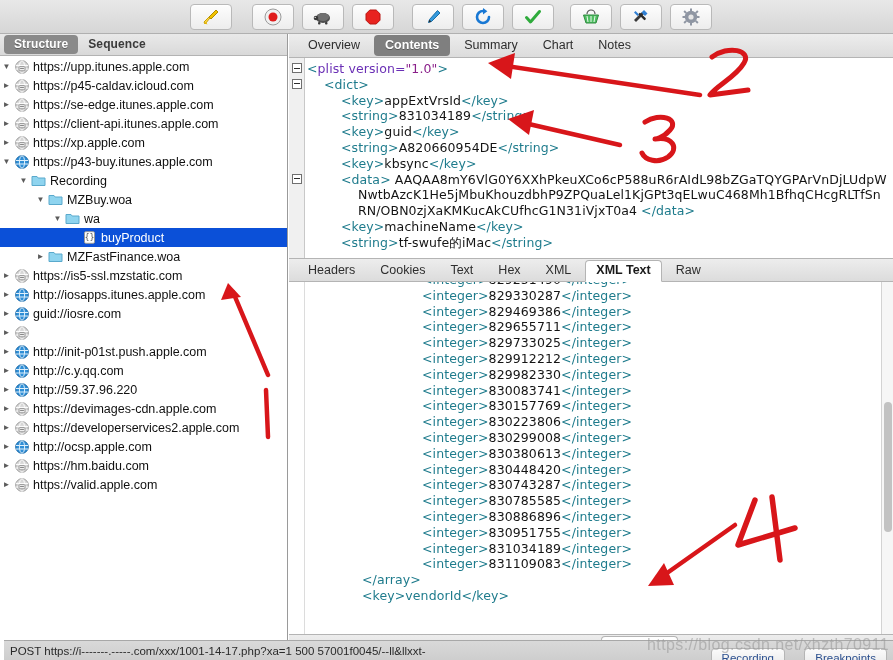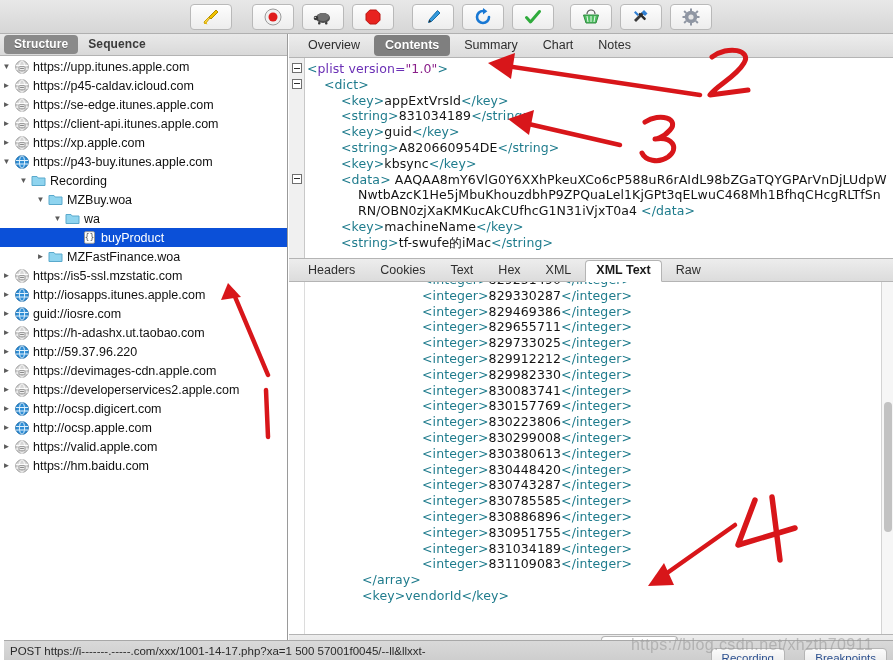--- a/index.html
+++ b/index.html
@@ -186,21 +186,21 @@
     padding: 0 10px;
   }
 
   
   .anno {
     position: absolute; left: 0; top: 0;
     width: 893px; height: 660px;
     pointer-events: none;
   }
   .watermark {
-    position: absolute; right: 20px; top: 636px;
+    position: absolute; right: 4px; top: 636px;
     font-size: 16px; color: rgba(150,150,150,.55);
     font-family: "Liberation Sans", sans-serif;
     letter-spacing: .4px;
     white-space: nowrap;
   }
 </style>
 </head>
 <body>
 
 <div id="app">
@@ -497,113 +497,124 @@
           <span class="twisty closed"></span>
           <span class="row-ico">
             <svg width="14" height="14" viewBox="0 0 14 14">
               <circle cx="7" cy="7" r="6.3" fill="#d6d6d6" stroke="#9b9b9b" stroke-width="1"></circle>
               <ellipse cx="7" cy="7" rx="2.6" ry="6.2" fill="none" stroke="#ffffff" stroke-width="1"></ellipse>
               <path d="M1 5.4 H13 M1 9 H13" stroke="#ffffff" stroke-width="1"></path>
               <rect x="4" y="6.6" width="6" height="4.2" rx=".8" fill="#efefef" stroke="#8d8d8d" stroke-width=".9"></rect>
               <rect x="5.1" y="8.1" width="3.8" height=".9" fill="#7c7c7c"></rect>
             </svg>
           </span>
-          <span class="row-label">https://h-adashx.ut.taobao.com</span>
         </div>
         <div class="tree-row">
           <span style="width: 0px; min-width: 0px;"></span>
           <span class="twisty closed"></span>
           <span class="row-ico">
             <svg width="14" height="14" viewBox="0 0 14 14">
               <circle cx="7" cy="7" r="6.3" fill="#2f8ed6" stroke="#1b6aa8" stroke-width="1"></circle>
               <ellipse cx="7" cy="7" rx="2.6" ry="6.2" fill="none" stroke="#dff0fb" stroke-width="1"></ellipse>
               <path d="M1 5.5 H13 M1 9 H13" stroke="#dff0fb" stroke-width="1"></path>
             </svg>
           </span>
-          <span class="row-label">http://59.37.96.220</span>
-        </div>
-        <div class="tree-row">
-          <span style="width: 0px; min-width: 0px;"></span>
-          <span class="twisty closed"></span>
-          <span class="row-ico">
-            <svg width="14" height="14" viewBox="0 0 14 14">
-              <circle cx="7" cy="7" r="6.3" fill="#d6d6d6" stroke="#9b9b9b" stroke-width="1"></circle>
-              <ellipse cx="7" cy="7" rx="2.6" ry="6.2" fill="none" stroke="#ffffff" stroke-width="1"></ellipse>
-              <path d="M1 5.4 H13 M1 9 H13" stroke="#ffffff" stroke-width="1"></path>
-              <rect x="4" y="6.6" width="6" height="4.2" rx=".8" fill="#efefef" stroke="#8d8d8d" stroke-width=".9"></rect>
-              <rect x="5.1" y="8.1" width="3.8" height=".9" fill="#7c7c7c"></rect>
-            </svg>
-          </span>
-          <span class="row-label">https://devimages-cdn.apple.com</span>
-        </div>
-        <div class="tree-row">
-          <span style="width: 0px; min-width: 0px;"></span>
-          <span class="twisty closed"></span>
-          <span class="row-ico">
-            <svg width="14" height="14" viewBox="0 0 14 14">
-              <circle cx="7" cy="7" r="6.3" fill="#d6d6d6" stroke="#9b9b9b" stroke-width="1"></circle>
-              <ellipse cx="7" cy="7" rx="2.6" ry="6.2" fill="none" stroke="#ffffff" stroke-width="1"></ellipse>
-              <path d="M1 5.4 H13 M1 9 H13" stroke="#ffffff" stroke-width="1"></path>
-              <rect x="4" y="6.6" width="6" height="4.2" rx=".8" fill="#efefef" stroke="#8d8d8d" stroke-width=".9"></rect>
-              <rect x="5.1" y="8.1" width="3.8" height=".9" fill="#7c7c7c"></rect>
-            </svg>
-          </span>
-          <span class="row-label">https://developerservices2.apple.com</span>
+          <span class="row-label">http://init-p01st.push.apple.com</span>
         </div>
         <div class="tree-row">
           <span style="width: 0px; min-width: 0px;"></span>
           <span class="twisty closed"></span>
           <span class="row-ico">
             <svg width="14" height="14" viewBox="0 0 14 14">
               <circle cx="7" cy="7" r="6.3" fill="#2f8ed6" stroke="#1b6aa8" stroke-width="1"></circle>
               <ellipse cx="7" cy="7" rx="2.6" ry="6.2" fill="none" stroke="#dff0fb" stroke-width="1"></ellipse>
               <path d="M1 5.5 H13 M1 9 H13" stroke="#dff0fb" stroke-width="1"></path>
             </svg>
           </span>
-          <span class="row-label">http://ocsp.digicert.com</span>
+          <span class="row-label">http://c.y.qq.com</span>
         </div>
         <div class="tree-row">
           <span style="width: 0px; min-width: 0px;"></span>
           <span class="twisty closed"></span>
           <span class="row-ico">
             <svg width="14" height="14" viewBox="0 0 14 14">
               <circle cx="7" cy="7" r="6.3" fill="#2f8ed6" stroke="#1b6aa8" stroke-width="1"></circle>
               <ellipse cx="7" cy="7" rx="2.6" ry="6.2" fill="none" stroke="#dff0fb" stroke-width="1"></ellipse>
               <path d="M1 5.5 H13 M1 9 H13" stroke="#dff0fb" stroke-width="1"></path>
             </svg>
           </span>
+          <span class="row-label">http://59.37.96.220</span>
+        </div>
+        <div class="tree-row">
+          <span style="width: 0px; min-width: 0px;"></span>
+          <span class="twisty closed"></span>
+          <span class="row-ico">
+            <svg width="14" height="14" viewBox="0 0 14 14">
+              <circle cx="7" cy="7" r="6.3" fill="#d6d6d6" stroke="#9b9b9b" stroke-width="1"></circle>
+              <ellipse cx="7" cy="7" rx="2.6" ry="6.2" fill="none" stroke="#ffffff" stroke-width="1"></ellipse>
+              <path d="M1 5.4 H13 M1 9 H13" stroke="#ffffff" stroke-width="1"></path>
+              <rect x="4" y="6.6" width="6" height="4.2" rx=".8" fill="#efefef" stroke="#8d8d8d" stroke-width=".9"></rect>
+              <rect x="5.1" y="8.1" width="3.8" height=".9" fill="#7c7c7c"></rect>
+            </svg>
+          </span>
+          <span class="row-label">https://devimages-cdn.apple.com</span>
+        </div>
+        <div class="tree-row">
+          <span style="width: 0px; min-width: 0px;"></span>
+          <span class="twisty closed"></span>
+          <span class="row-ico">
+            <svg width="14" height="14" viewBox="0 0 14 14">
+              <circle cx="7" cy="7" r="6.3" fill="#d6d6d6" stroke="#9b9b9b" stroke-width="1"></circle>
+              <ellipse cx="7" cy="7" rx="2.6" ry="6.2" fill="none" stroke="#ffffff" stroke-width="1"></ellipse>
+              <path d="M1 5.4 H13 M1 9 H13" stroke="#ffffff" stroke-width="1"></path>
+              <rect x="4" y="6.6" width="6" height="4.2" rx=".8" fill="#efefef" stroke="#8d8d8d" stroke-width=".9"></rect>
+              <rect x="5.1" y="8.1" width="3.8" height=".9" fill="#7c7c7c"></rect>
+            </svg>
+          </span>
+          <span class="row-label">https://developerservices2.apple.com</span>
+        </div>
+        <div class="tree-row">
+          <span style="width: 0px; min-width: 0px;"></span>
+          <span class="twisty closed"></span>
+          <span class="row-ico">
+            <svg width="14" height="14" viewBox="0 0 14 14">
+              <circle cx="7" cy="7" r="6.3" fill="#2f8ed6" stroke="#1b6aa8" stroke-width="1"></circle>
+              <ellipse cx="7" cy="7" rx="2.6" ry="6.2" fill="none" stroke="#dff0fb" stroke-width="1"></ellipse>
+              <path d="M1 5.5 H13 M1 9 H13" stroke="#dff0fb" stroke-width="1"></path>
+            </svg>
+          </span>
           <span class="row-label">http://ocsp.apple.com</span>
         </div>
         <div class="tree-row">
           <span style="width: 0px; min-width: 0px;"></span>
           <span class="twisty closed"></span>
           <span class="row-ico">
             <svg width="14" height="14" viewBox="0 0 14 14">
               <circle cx="7" cy="7" r="6.3" fill="#d6d6d6" stroke="#9b9b9b" stroke-width="1"></circle>
               <ellipse cx="7" cy="7" rx="2.6" ry="6.2" fill="none" stroke="#ffffff" stroke-width="1"></ellipse>
               <path d="M1 5.4 H13 M1 9 H13" stroke="#ffffff" stroke-width="1"></path>
               <rect x="4" y="6.6" width="6" height="4.2" rx=".8" fill="#efefef" stroke="#8d8d8d" stroke-width=".9"></rect>
               <rect x="5.1" y="8.1" width="3.8" height=".9" fill="#7c7c7c"></rect>
             </svg>
           </span>
+          <span class="row-label">https://hm.baidu.com</span>
+        </div>
+        <div class="tree-row">
+          <span style="width: 0px; min-width: 0px;"></span>
+          <span class="twisty closed"></span>
+          <span class="row-ico">
+            <svg width="14" height="14" viewBox="0 0 14 14">
+              <circle cx="7" cy="7" r="6.3" fill="#d6d6d6" stroke="#9b9b9b" stroke-width="1"></circle>
+              <ellipse cx="7" cy="7" rx="2.6" ry="6.2" fill="none" stroke="#ffffff" stroke-width="1"></ellipse>
+              <path d="M1 5.4 H13 M1 9 H13" stroke="#ffffff" stroke-width="1"></path>
+              <rect x="4" y="6.6" width="6" height="4.2" rx=".8" fill="#efefef" stroke="#8d8d8d" stroke-width=".9"></rect>
+              <rect x="5.1" y="8.1" width="3.8" height=".9" fill="#7c7c7c"></rect>
+            </svg>
+          </span>
           <span class="row-label">https://valid.apple.com</span>
-        </div>
-        <div class="tree-row">
-          <span style="width: 0px; min-width: 0px;"></span>
-          <span class="twisty closed"></span>
-          <span class="row-ico">
-            <svg width="14" height="14" viewBox="0 0 14 14">
-              <circle cx="7" cy="7" r="6.3" fill="#d6d6d6" stroke="#9b9b9b" stroke-width="1"></circle>
-              <ellipse cx="7" cy="7" rx="2.6" ry="6.2" fill="none" stroke="#ffffff" stroke-width="1"></ellipse>
-              <path d="M1 5.4 H13 M1 9 H13" stroke="#ffffff" stroke-width="1"></path>
-              <rect x="4" y="6.6" width="6" height="4.2" rx=".8" fill="#efefef" stroke="#8d8d8d" stroke-width=".9"></rect>
-              <rect x="5.1" y="8.1" width="3.8" height=".9" fill="#7c7c7c"></rect>
-            </svg>
-          </span>
-          <span class="row-label">https://hm.baidu.com</span>
         </div>
       </div>
   </div>
 
   <div class="rightpane">
 
     <div class="tabbar" id="req-tabs">
         <div class="tab">Overview</div>
         <div class="tab active-dark">Contents</div>
         <div class="tab">Summary</div>

